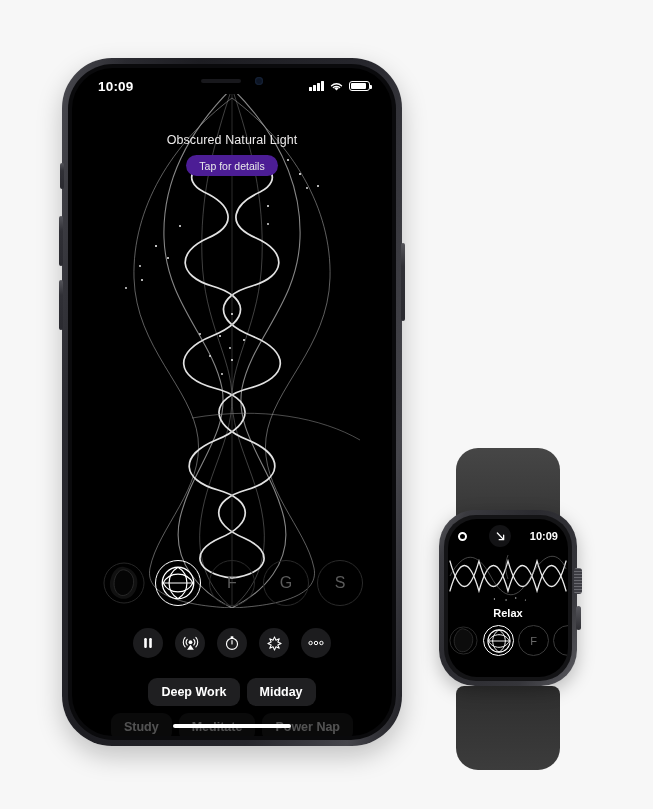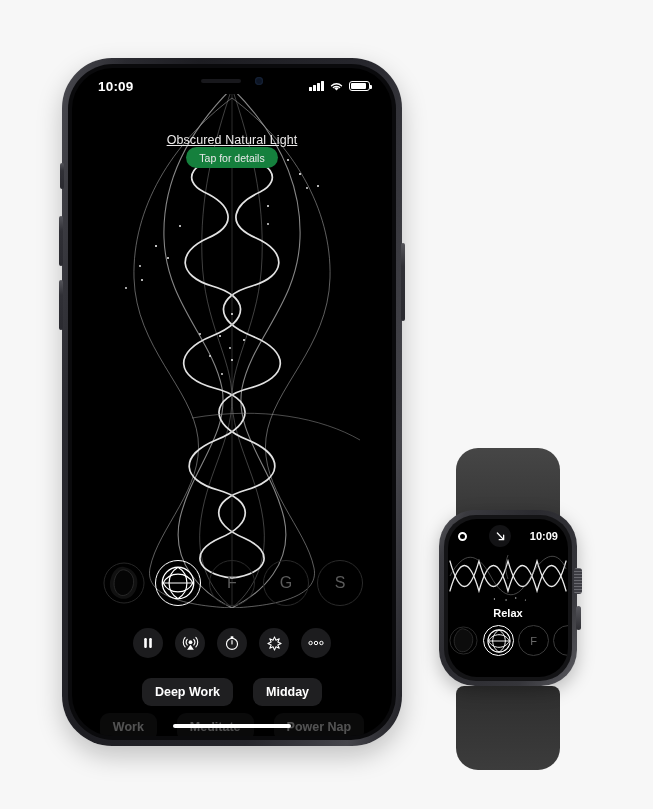--- a/index.html
+++ b/index.html
@@ -61,24 +61,24 @@
   .bars i{display:block;width:2.6px;background:#fff;border-radius:.5px;}
   .bars i:nth-child(1){height:4px}.bars i:nth-child(2){height:6px}
   .bars i:nth-child(3){height:8px}.bars i:nth-child(4){height:10px}
   .batt{width:21px;height:10.5px;border:1.4px solid #fff;border-radius:3px;position:relative;box-sizing:border-box;padding:1.3px;}
   .batt::after{content:"";position:absolute;right:-3.2px;top:3px;width:1.8px;height:4px;background:#fff;border-radius:0 1px 1px 0;}
   .batt span{display:block;height:100%;width:88%;background:#fff;border-radius:1px;}
 
   
   .ph-head{position:absolute;top:62px;left:0;right:0;text-align:center;z-index:7;}
   .ph-title{color:#fff;font-size:17.5px;font-weight:bold;letter-spacing:.1px;}
-  .ph-sub{color:#eceaea;font-size:12.5px;margin-top:3px;letter-spacing:.1px;text-decoration:underline;}
+  .ph-sub{color:#eceaea;font-size:12.5px;margin-top:3px;letter-spacing:.1px;}
   .ph-pill{
-    display:inline-block;
-    background:#15803d;color:#e9e9ea;
+    display:inline-block;margin-top:8px;
+    background:#4c1d95;color:#e9e9ea;
     font-size:10.5px;padding:4.5px 13px;border-radius:20px;
   }
 
   
   .viz{position:absolute;left:0;right:0;top:20px;height:520px;z-index:2;}
   .viz svg{width:100%;height:100%;display:block;}
 
   
   .modes{
     position:absolute;left:0;right:0;top:492px;
@@ -98,21 +98,21 @@
     position:absolute;left:0;right:0;top:560px;
     display:flex;justify-content:center;gap:12px;z-index:6;
   }
   .ctrl{
     width:30px;height:30px;border-radius:50%;background:#1c1c1e;
     display:flex;align-items:center;justify-content:center;
   }
 
   
   .chips{position:absolute;left:0;right:0;top:610px;z-index:6;}
-  .chiprow{display:flex;justify-content:center;gap:20px;margin-bottom:7px;}
+  .chiprow{display:flex;justify-content:center;gap:7px;margin-bottom:7px;}
   .chip{
     background:#1f1f21;color:#fff;font-size:12.5px;font-weight:bold;
     padding:7px 13px;border-radius:9px;white-space:nowrap;
   }
   .chiprow.faded .chip{opacity:.32;}
 
   .home-ind{
     position:absolute;bottom:8px;left:50%;transform:translateX(-50%);
     width:118px;height:4.5px;border-radius:3px;background:#fff;z-index:10;
   }
@@ -316,21 +316,21 @@
             </svg>
           </div>
         </div>
 
         <div class="chips">
           <div class="chiprow">
             <div class="chip">Deep Work</div>
             <div class="chip">Midday</div>
           </div>
           <div class="chiprow faded">
-            <div class="chip">Work</div>
+            <div class="chip">Study</div>
             <div class="chip">Meditate</div>
             <div class="chip">Power Nap</div>
           </div>
         </div>
 
         <div class="home-ind"></div>
       </div>
     </div>
   </div>
 

